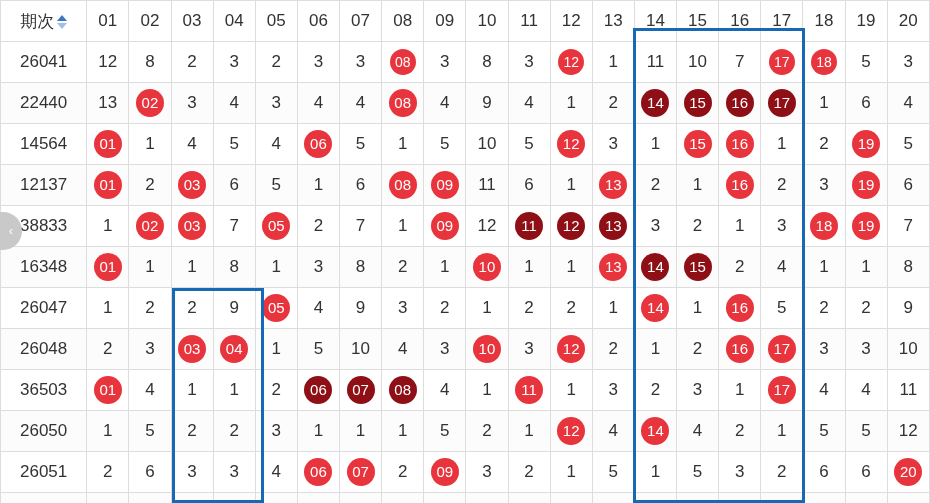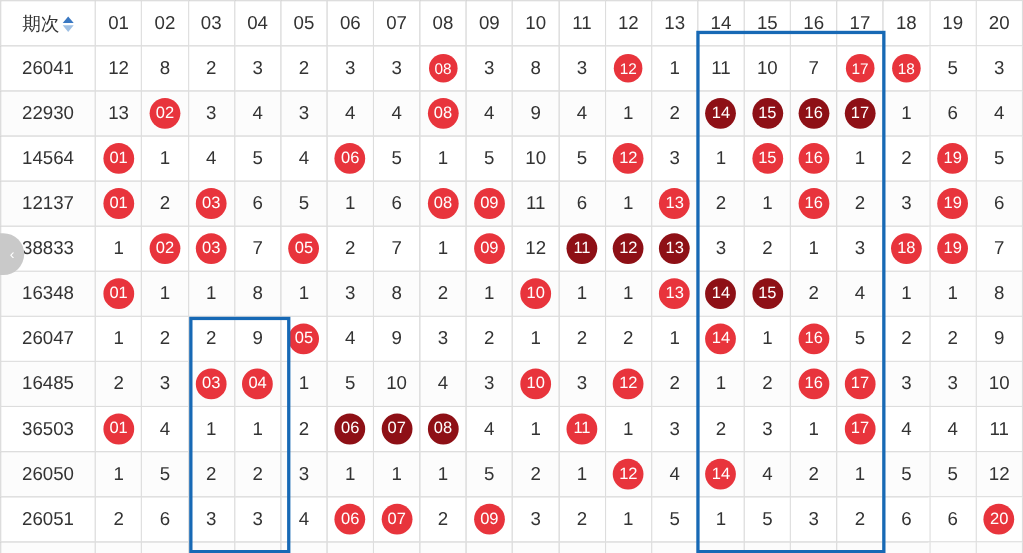--- a/index.html
+++ b/index.html
@@ -7,21 +7,21 @@
     margin: 0; padding: 0;
     width: 930px; height: 503px;
     overflow: hidden;
     background: #ffffff;
     font-family: "Liberation Sans", sans-serif;
   }
   #root {
     position: relative;
     width: 844px;
     height: 503px;
-    background: #a3a3a3;
+    background: #f97316;
   }
   table.grid {
     border-collapse: collapse;
     width: 930px;
     table-layout: fixed;
   }
   table.grid th, table.grid td {
     border: 1px solid #dddddd;
     text-align: center;
     font-size: 17px;
@@ -170,21 +170,21 @@
           <td class="col-num"><span class="plain">1</span></td>
           <td class="col-num"><span class="plain">11</span></td>
           <td class="col-num"><span class="plain">10</span></td>
           <td class="col-num"><span class="plain">7</span></td>
           <td class="col-num"><span class="ball red">17</span></td>
           <td class="col-num"><span class="ball red">18</span></td>
           <td class="col-num"><span class="plain">5</span></td>
           <td class="col-num"><span class="plain">3</span></td>
         </tr>
         <tr>
-          <td class="col-period">22930</td>
+          <td class="col-period">22440</td>
           <td class="col-num"><span class="plain">13</span></td>
           <td class="col-num"><span class="ball red">02</span></td>
           <td class="col-num"><span class="plain">3</span></td>
           <td class="col-num"><span class="plain">4</span></td>
           <td class="col-num"><span class="plain">3</span></td>
           <td class="col-num"><span class="plain">4</span></td>
           <td class="col-num"><span class="plain">4</span></td>
           <td class="col-num"><span class="ball red">08</span></td>
           <td class="col-num"><span class="plain">4</span></td>
           <td class="col-num"><span class="plain">9</span></td>
@@ -308,21 +308,21 @@
           <td class="col-num"><span class="plain">1</span></td>
           <td class="col-num"><span class="ball red">14</span></td>
           <td class="col-num"><span class="plain">1</span></td>
           <td class="col-num"><span class="ball red">16</span></td>
           <td class="col-num"><span class="plain">5</span></td>
           <td class="col-num"><span class="plain">2</span></td>
           <td class="col-num"><span class="plain">2</span></td>
           <td class="col-num"><span class="plain">9</span></td>
         </tr>
         <tr>
-          <td class="col-period">16485</td>
+          <td class="col-period">26048</td>
           <td class="col-num"><span class="plain">2</span></td>
           <td class="col-num"><span class="plain">3</span></td>
           <td class="col-num"><span class="ball red">03</span></td>
           <td class="col-num"><span class="ball red">04</span></td>
           <td class="col-num"><span class="plain">1</span></td>
           <td class="col-num"><span class="plain">5</span></td>
           <td class="col-num"><span class="plain">10</span></td>
           <td class="col-num"><span class="plain">4</span></td>
           <td class="col-num"><span class="plain">3</span></td>
           <td class="col-num"><span class="ball red">10</span></td>

